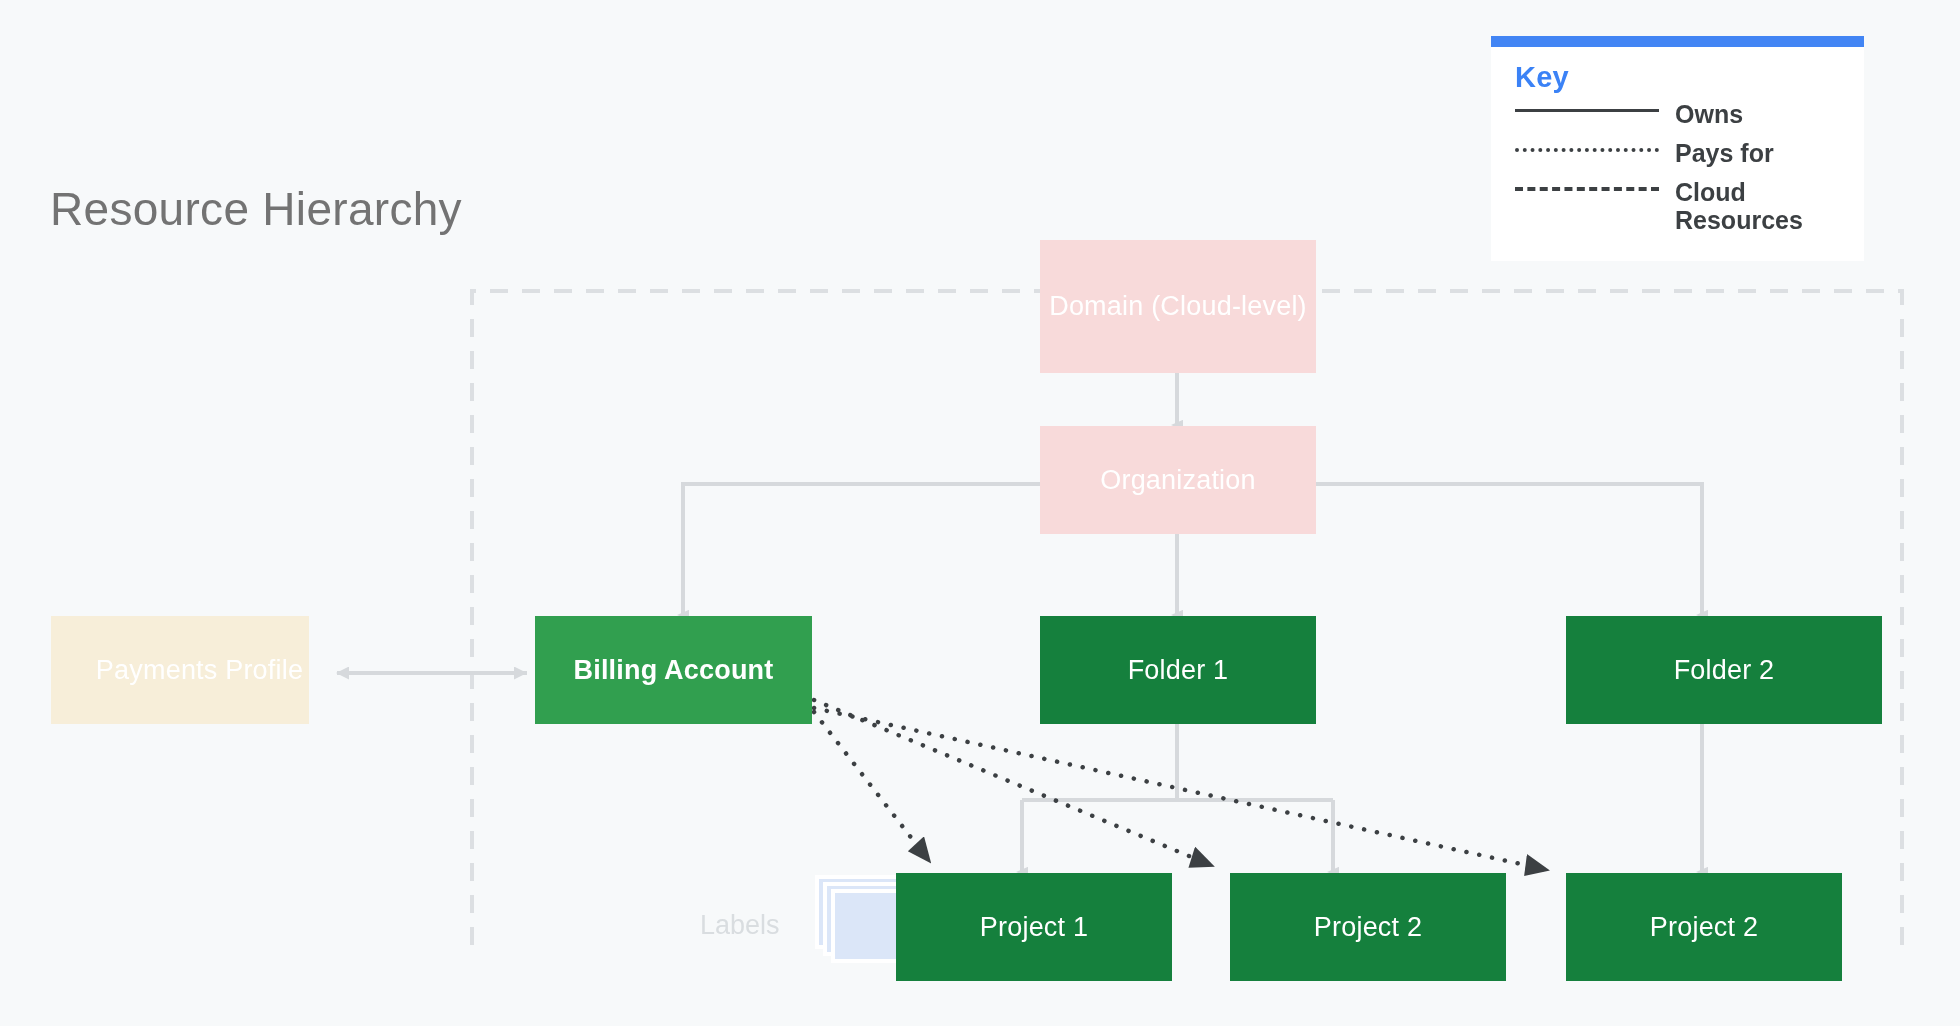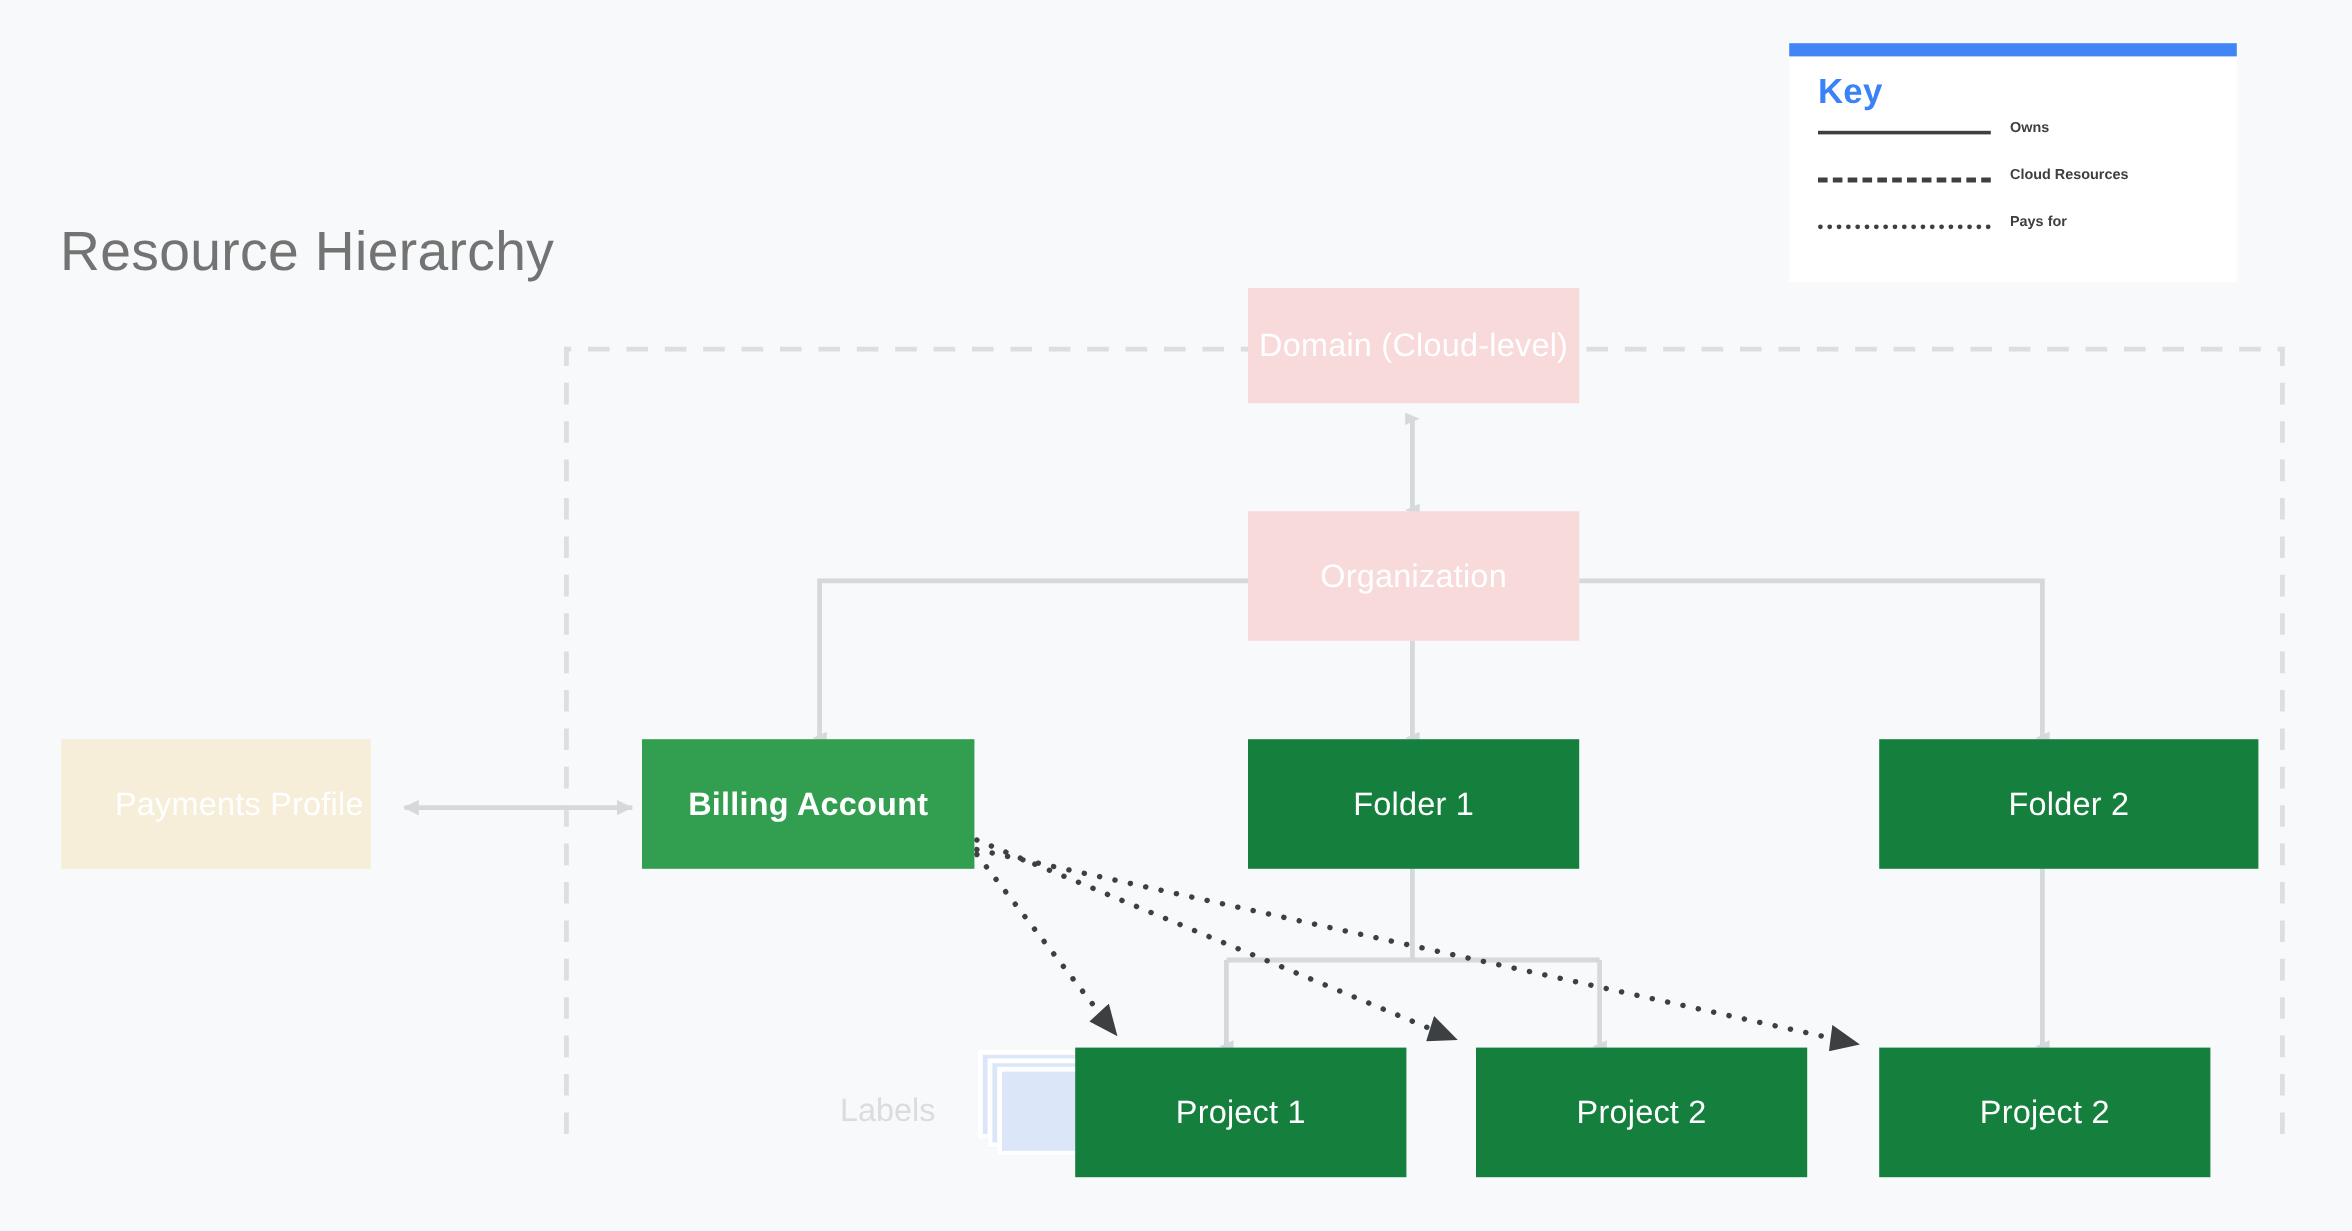--- a/index.html
+++ b/index.html
@@ -117,21 +117,21 @@
     position: absolute;
     left: 0;
     top: 9px;
     width: 144px;
     display: block;
   }
   .k-solid  { border-top: 3px solid #3c4043; }
   .k-dotted { border-top: 4px dotted #3c4043; }
   .k-dashed { border-top: 4px dashed #3c4043; }
   .key-label {
-    font-size: 12px;
+    font-size: 25px;
     color: #3c4043;
     font-weight: bold;
     line-height: 1.12;
     padding-left: 16px;
   }
 </style>
 </head>
 <body style="background: rgb(247, 249, 250);">
 
 <div id="canvas">
@@ -196,21 +196,21 @@
       <line x1="814" y1="712" x2="930" y2="862" stroke="#3c4043" stroke-width="4.5" stroke-linecap="round" stroke-dasharray="0.1 13" marker-end="url(#arrDark)"></line>
     </g>
     <g>
       <line x1="814" y1="700" x2="1213" y2="866" stroke="#3c4043" stroke-width="4.5" stroke-linecap="round" stroke-dasharray="0.1 13" marker-end="url(#arrDark)"></line>
     </g>
     <g>
       <line x1="814" y1="708" x2="1548" y2="870" stroke="#3c4043" stroke-width="4.5" stroke-linecap="round" stroke-dasharray="0.1 13" marker-end="url(#arrDark)"></line>
     </g>
   </svg>
 
-  <div class="node node-domain" style="left:1040px; top:240px; width:276px; height:96px;">
+  <div class="node node-domain" style="left:1040px; top:240px; width:276px; height:133px;">
     <span>Domain (Cloud-level)</span>
   </div>
 
   <div class="node node-org" style="left:1040px; top:426px; width:276px; height:108px;">
     <span>Organization</span>
   </div>
 
   <div class="node node-payments" style="left:51px; top:616px; width:258px; height:108px;padding-left:39px;">
     <span>Payments Profile</span>
   </div>
@@ -252,27 +252,27 @@
 
       <div class="key-row">
         <span class="key-sample">
             <i class="k-solid"></i>
           </span>
         <span class="key-label">Owns</span>
       </div>
 
       <div class="key-row">
         <span class="key-sample">
+            <i class="k-dotted"></i>
+          </span>
+        <span class="key-label">Pays for</span>
+      </div>
+
+      <div class="key-row">
+        <span class="key-sample">
             <i class="k-dashed"></i>
           </span>
         <span class="key-label" style="max-width:150px;">Cloud Resources</span>
       </div>
-
-      <div class="key-row">
-        <span class="key-sample">
-            <i class="k-dotted"></i>
-          </span>
-        <span class="key-label">Pays for</span>
-      </div>
     </div>
   </div>
 
 </div>
 
 </body></html>

